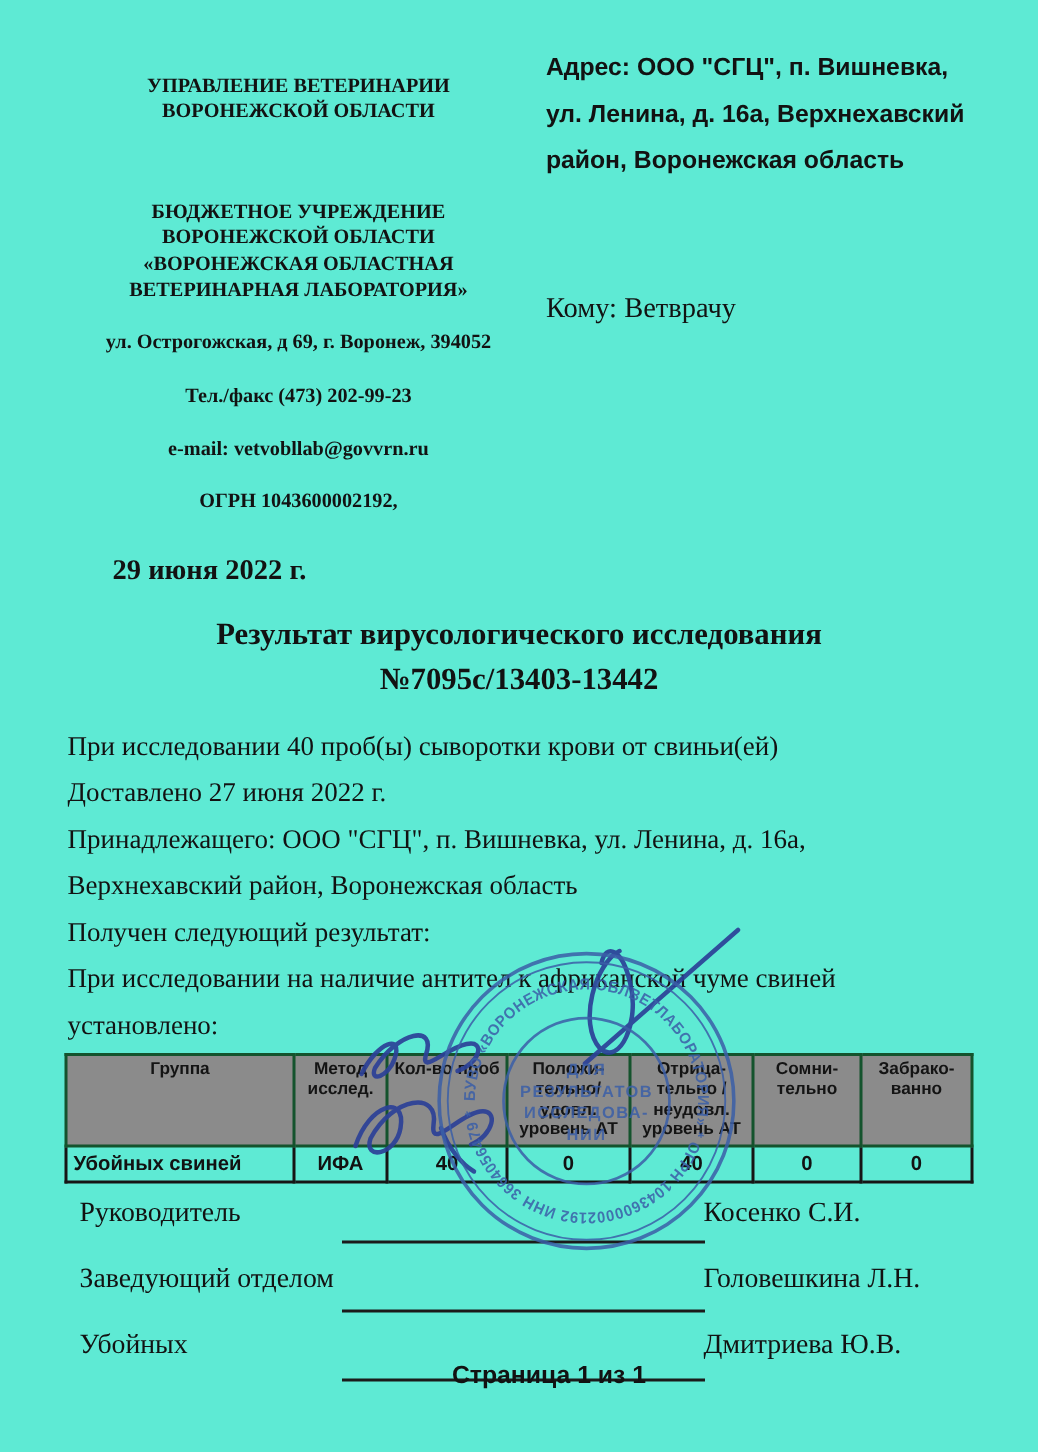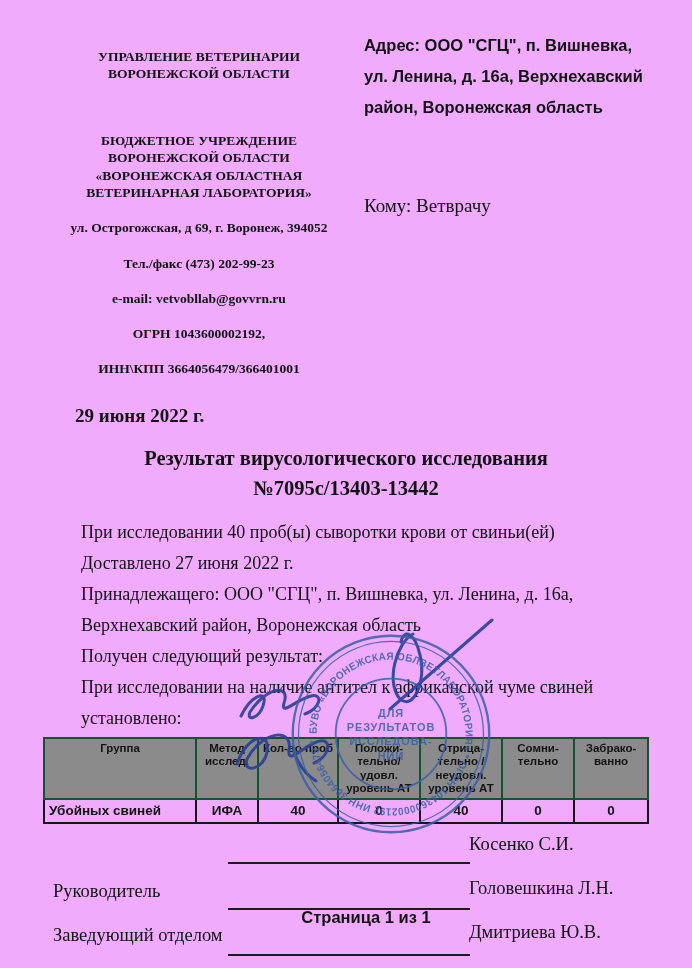--- a/index.html
+++ b/index.html
@@ -1,53 +1,53 @@
 <!DOCTYPE html>
 <html><head>
 <meta charset="utf-8">
 <style>
   * { margin:0; padding:0; box-sizing:border-box; }
   html,body { background:#ffffff; }
   .page {
-    position:relative; width:692px; height:968px; background:#f0abfc;
+    position:relative; width:692px; height:968px; background:#5eead4;
     font-family:"Liberation Serif", serif; color:#121212; overflow:hidden;
   }
   
   .header-row { display:flex; padding:30px 32px 0 45px; }
   .org-block { width:312px; text-align:center; font-weight:bold;
     font-size:13.5px; line-height:1.3; white-space:pre-line; }
   .org-block .blk { white-space:pre-line; }
   .org-gap { height:14px; }
   .addr-block { margin-left:11px; width:300px; }
   .recipient-address {
     font-family:"Liberation Sans", sans-serif; font-weight:bold;
     font-size:16.5px; line-height:31px; white-space:pre-line;
   }
   .addressee { margin-top:72px; font-size:19px; }
   
   .doc-date { margin:10px 0 0 75px; font-size:19px; font-weight:bold; }
   .doc-title { margin-top:16px; text-align:center; font-size:20.5px;
     font-weight:bold; line-height:30px; }
   
   .body-block { padding:14px 42px 0 45px; font-size:18px; }
-  .body-block p { line-height:31px; white-space:pre-line;margin-left:36px; }
+  .body-block p { line-height:31px; white-space:pre-line; }
   
   .result-table { width:604px; margin:3px auto 0; border-collapse:collapse;
     font-family:"Liberation Sans", sans-serif; table-layout:fixed; }
   .result-table th {
     background:#8b8b8b; border:2px solid #14532d; color:#141414;
     font-size:11.5px; line-height:13.5px; padding:3px 1px 2px;
     vertical-align:top; white-space:pre-line; font-weight:bold;
   }
   .result-table td { border:2px solid #161616; font-size:13.5px; font-weight:bold;
     text-align:center; padding:3px 4px; height:24px; }
   .result-table td:first-child { text-align:left; }
   
   .sig-area { position:relative; height:148px; margin:4px 45px 0; font-size:18.5px; }
-  .sig-row-label { position:absolute; left:8px;margin-top:47px; }
+  .sig-row-label { position:absolute; left:8px; }
   .sig-row-name { position:absolute; left:424px; }
   .r1 { top:6px; } .r2 { top:50px; } .r3 { top:94px; }
   .sig-line { position:absolute; left:183px; width:242px; border-bottom:2px solid #1b1b1b; }
   .l1 { top:34px; } .l2 { top:80px; } .l3 { top:126px; }
   
   .stamp-svg { position:absolute; left:288px; top:631px; width:206px; height:206px;
     opacity:.85; pointer-events:none; }
   .ink-svg { position:absolute; left:0; top:600px; width:692px; height:210px;
     opacity:.92; pointer-events:none; }
   .page-label { position:absolute; left:0; right:0; top:908px; text-align:center;
@@ -64,21 +64,20 @@
 ВОРОНЕЖСКОЙ ОБЛАСТИ</div>
       <div class="org-gap"></div>
       <div class="blk">БЮДЖЕТНОЕ УЧРЕЖДЕНИЕ
 ВОРОНЕЖСКОЙ ОБЛАСТИ
 «ВОРОНЕЖСКАЯ ОБЛАСТНАЯ
 ВЕТЕРИНАРНАЯ ЛАБОРАТОРИЯ»</div>
       <div class="blk">ул. Острогожская, д 69, г. Воронеж, 394052</div>
       <div class="blk">Тел./факс  (473) 202-99-23</div>
       <div class="blk">e-mail: vetvobllab@govvrn.ru</div>
       <div class="blk">ОГРН 1043600002192,</div>
-      <div class="blk">ИНН\КПП 3664056479/366401001</div>
     </div>
     <div class="addr-block">
       <div class="recipient-address">Адрес: ООО "СГЦ", п. Вишневка,
 ул. Ленина, д. 16а, Верхнехавский
 район, Воронежская область</div>
       <div class="addressee">Кому: Ветврачу</div>
     </div>
   </div>
 
   <div class="doc-date">29 июня 2022 г.</div>

